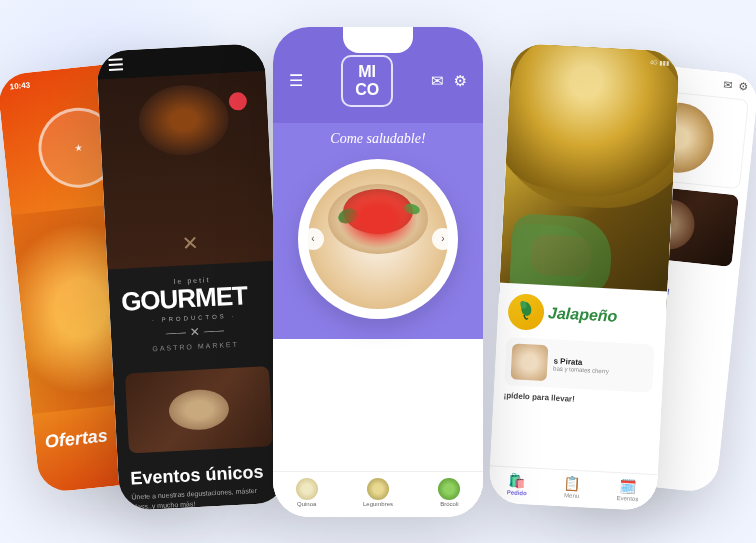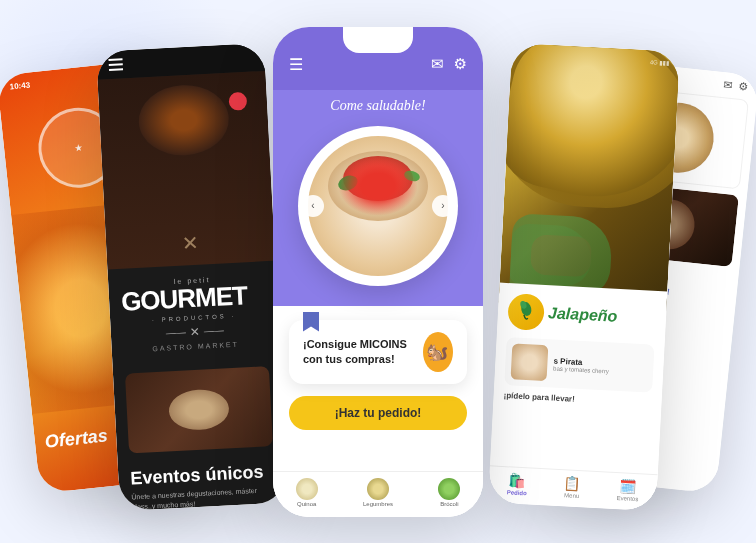--- a/index.html
+++ b/index.html
@@ -725,20 +725,24 @@
       </div>
     </div>
   </div>
 
   <div class="phone phone-center">
     <div class="notch notch-center"></div>
     <div class="screen">
 
       <div class="mico-header">
         <span class="mico-menu-icon">☰</span>
+        <div class="mico-logo-box">
+          <span>MI</span>
+          <span>CO</span>
+        </div>
         <div class="mico-icons">
           <span class="mico-icon">✉</span>
           <span class="mico-icon">⚙</span>
         </div>
       </div>
 
       <div class="mico-hero">
         <div class="mico-tagline">Come saludable!</div>
         
         <div style="position:relative;display:inline-block;">
@@ -749,32 +753,20 @@
               <div style="position:absolute;top:20px;left:50%;transform:translateX(-50%);width:70px;height:45px;background:radial-gradient(ellipse,#e8342a 40%,#b52218 80%);border-radius:50%;opacity:0.85;"></div>
               <div style="position:absolute;top:40px;left:30px;width:20px;height:14px;background:#3a8c35;border-radius:50%;opacity:0.9;transform:rotate(-20deg);"></div>
               <div style="position:absolute;top:35px;right:28px;width:16px;height:10px;background:#4a9e3f;border-radius:50%;opacity:0.9;transform:rotate(15deg);"></div>
             </div>
           </div>
           <div class="carousel-arrow-left">‹</div>
           <div class="carousel-arrow-right">›</div>
         </div>
       </div>
 
-      <div class="mico-bottom">
-
-        <div style="position:relative;">
-          <div class="micoins-card">
-            <div class="bookmark-icon"></div>
-            <div class="micoins-text">¡Consigue MICOINS con tus compras!</div>
-            <div class="micoins-icon">🐿️</div>
-          </div>
-        </div>
-
-        <button class="order-btn">¡Haz tu pedido!</button>
-      </div>
 
       <div class="mico-nav">
         <div class="nav-food-item">
           <div class="nav-food-circle" style="background:radial-gradient(circle,#f0e8c0 30%,#c8b87a 100%);"></div>
           <span class="nav-food-label">Quinoa</span>
         </div>
         <div class="nav-food-item">
           <div class="nav-food-circle" style="background:radial-gradient(circle,#e8d890 30%,#a09040 100%);"></div>
           <span class="nav-food-label">Legumbres</span>
         </div>

